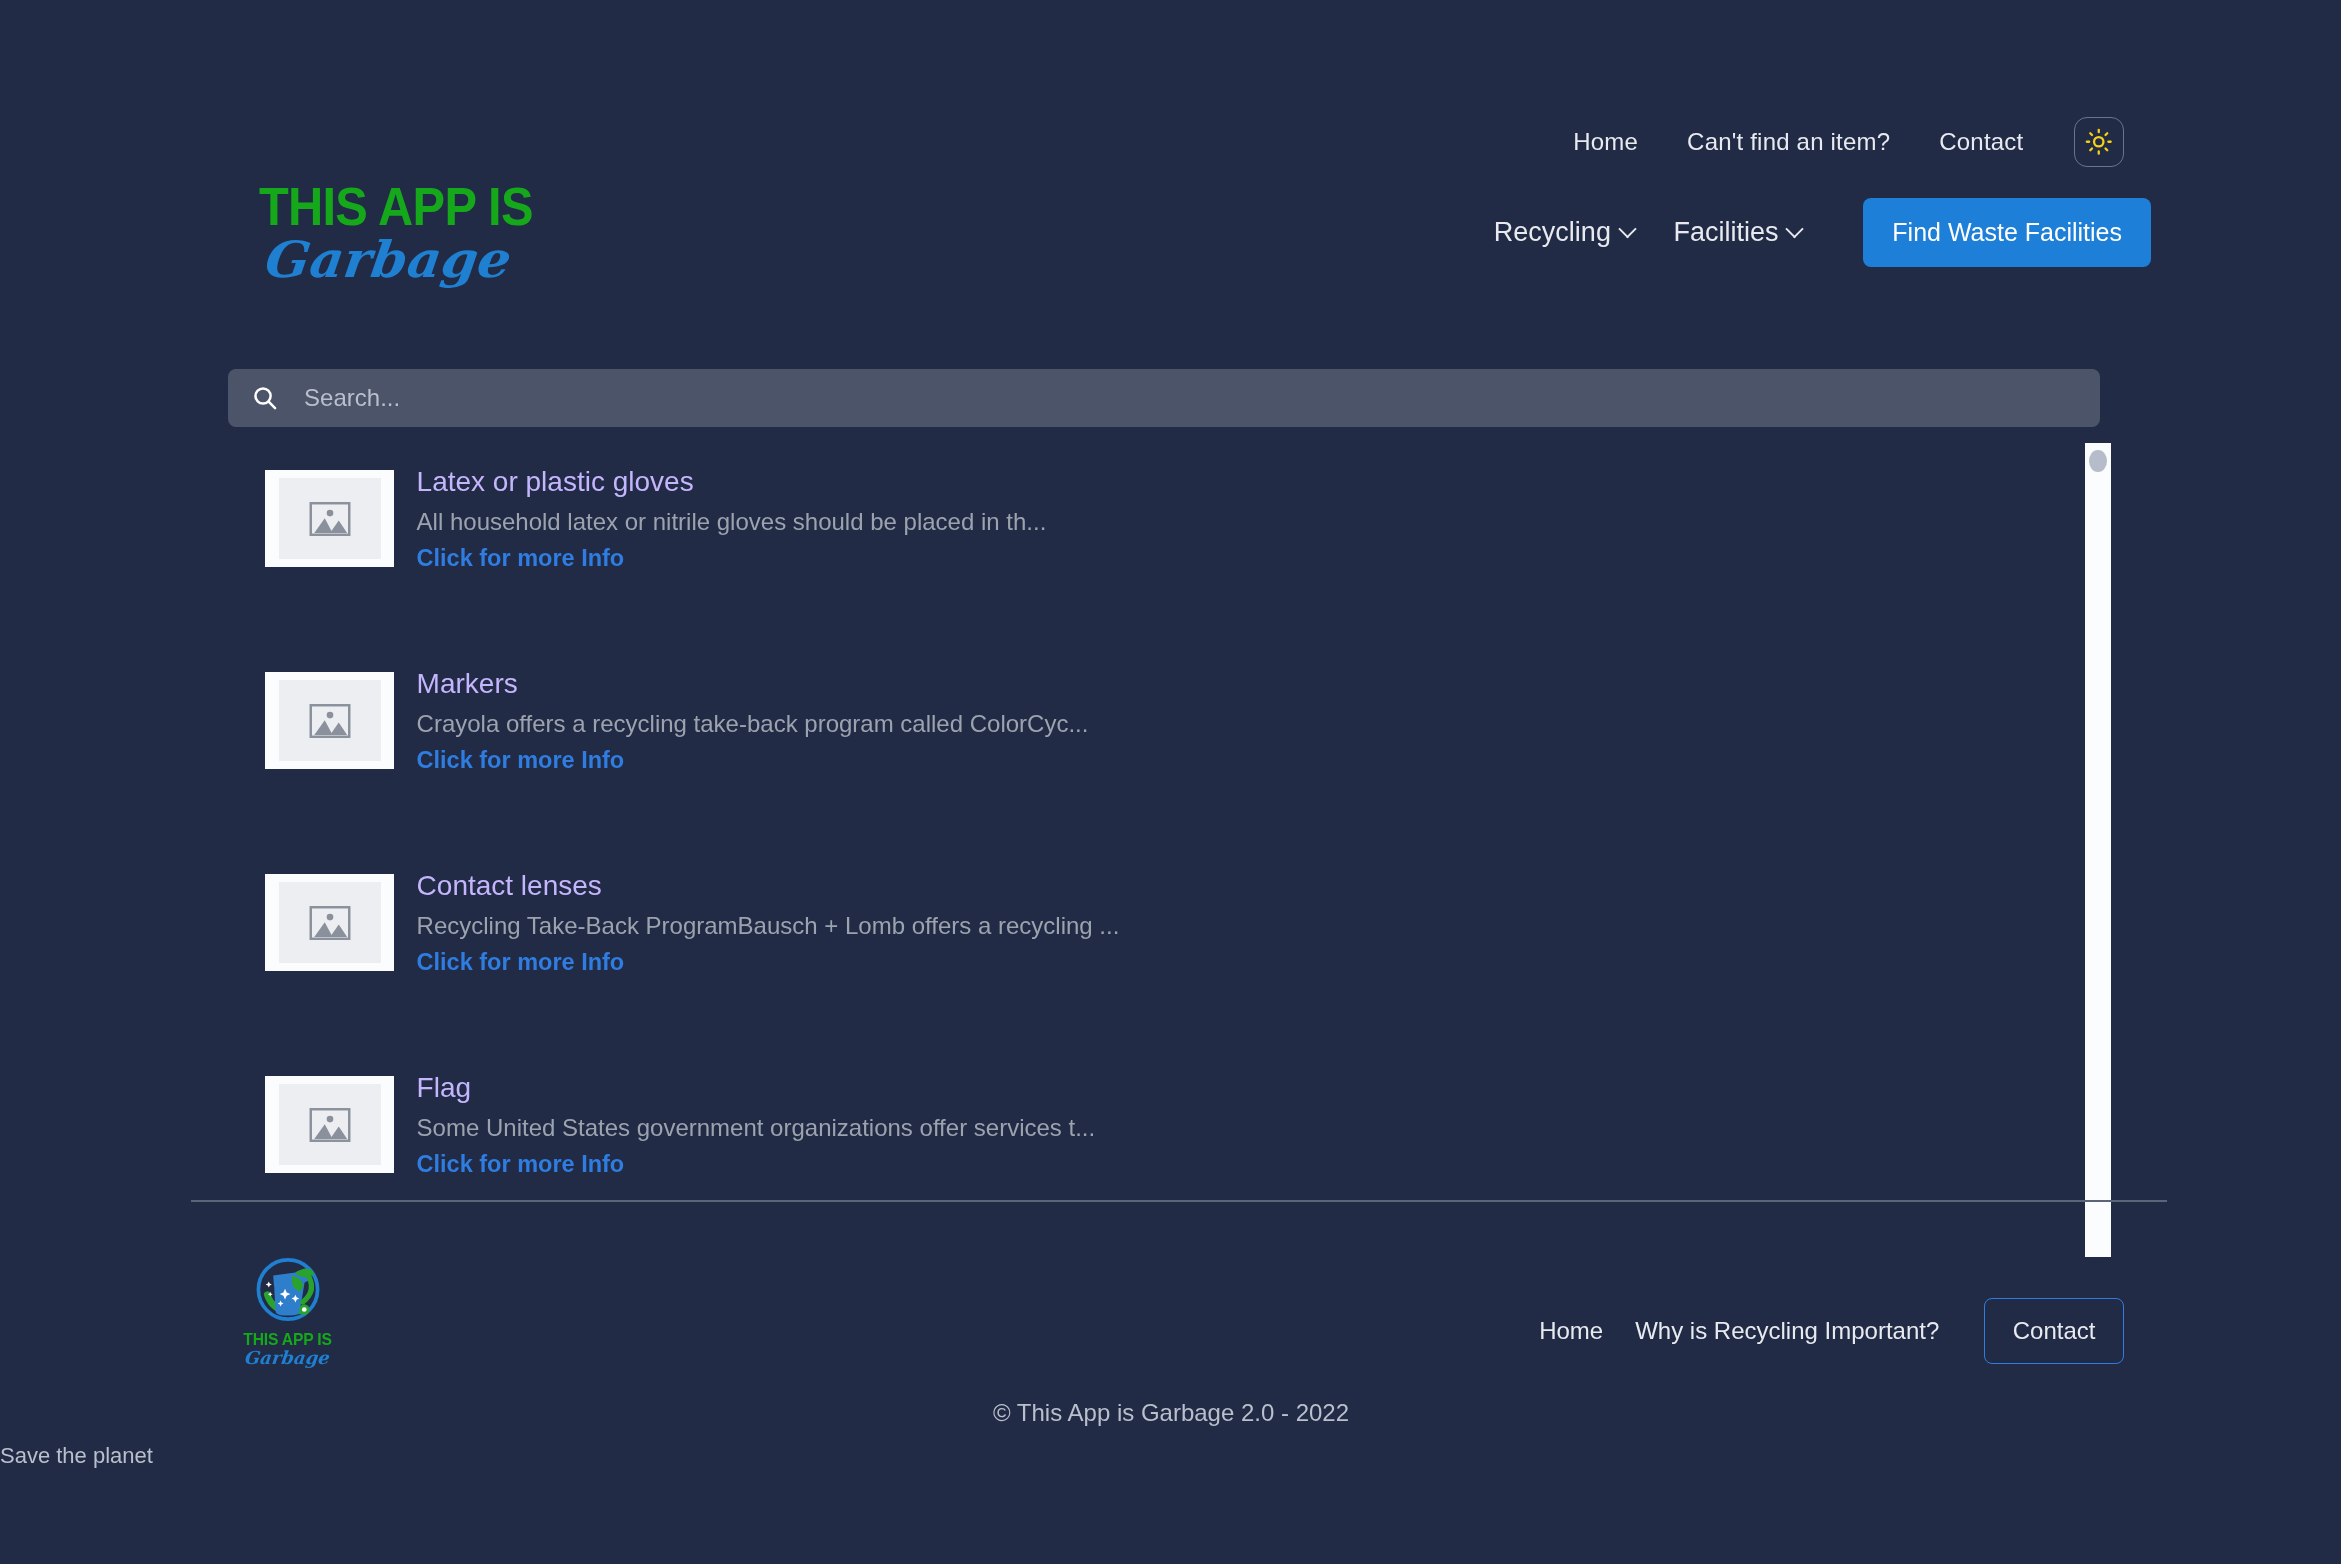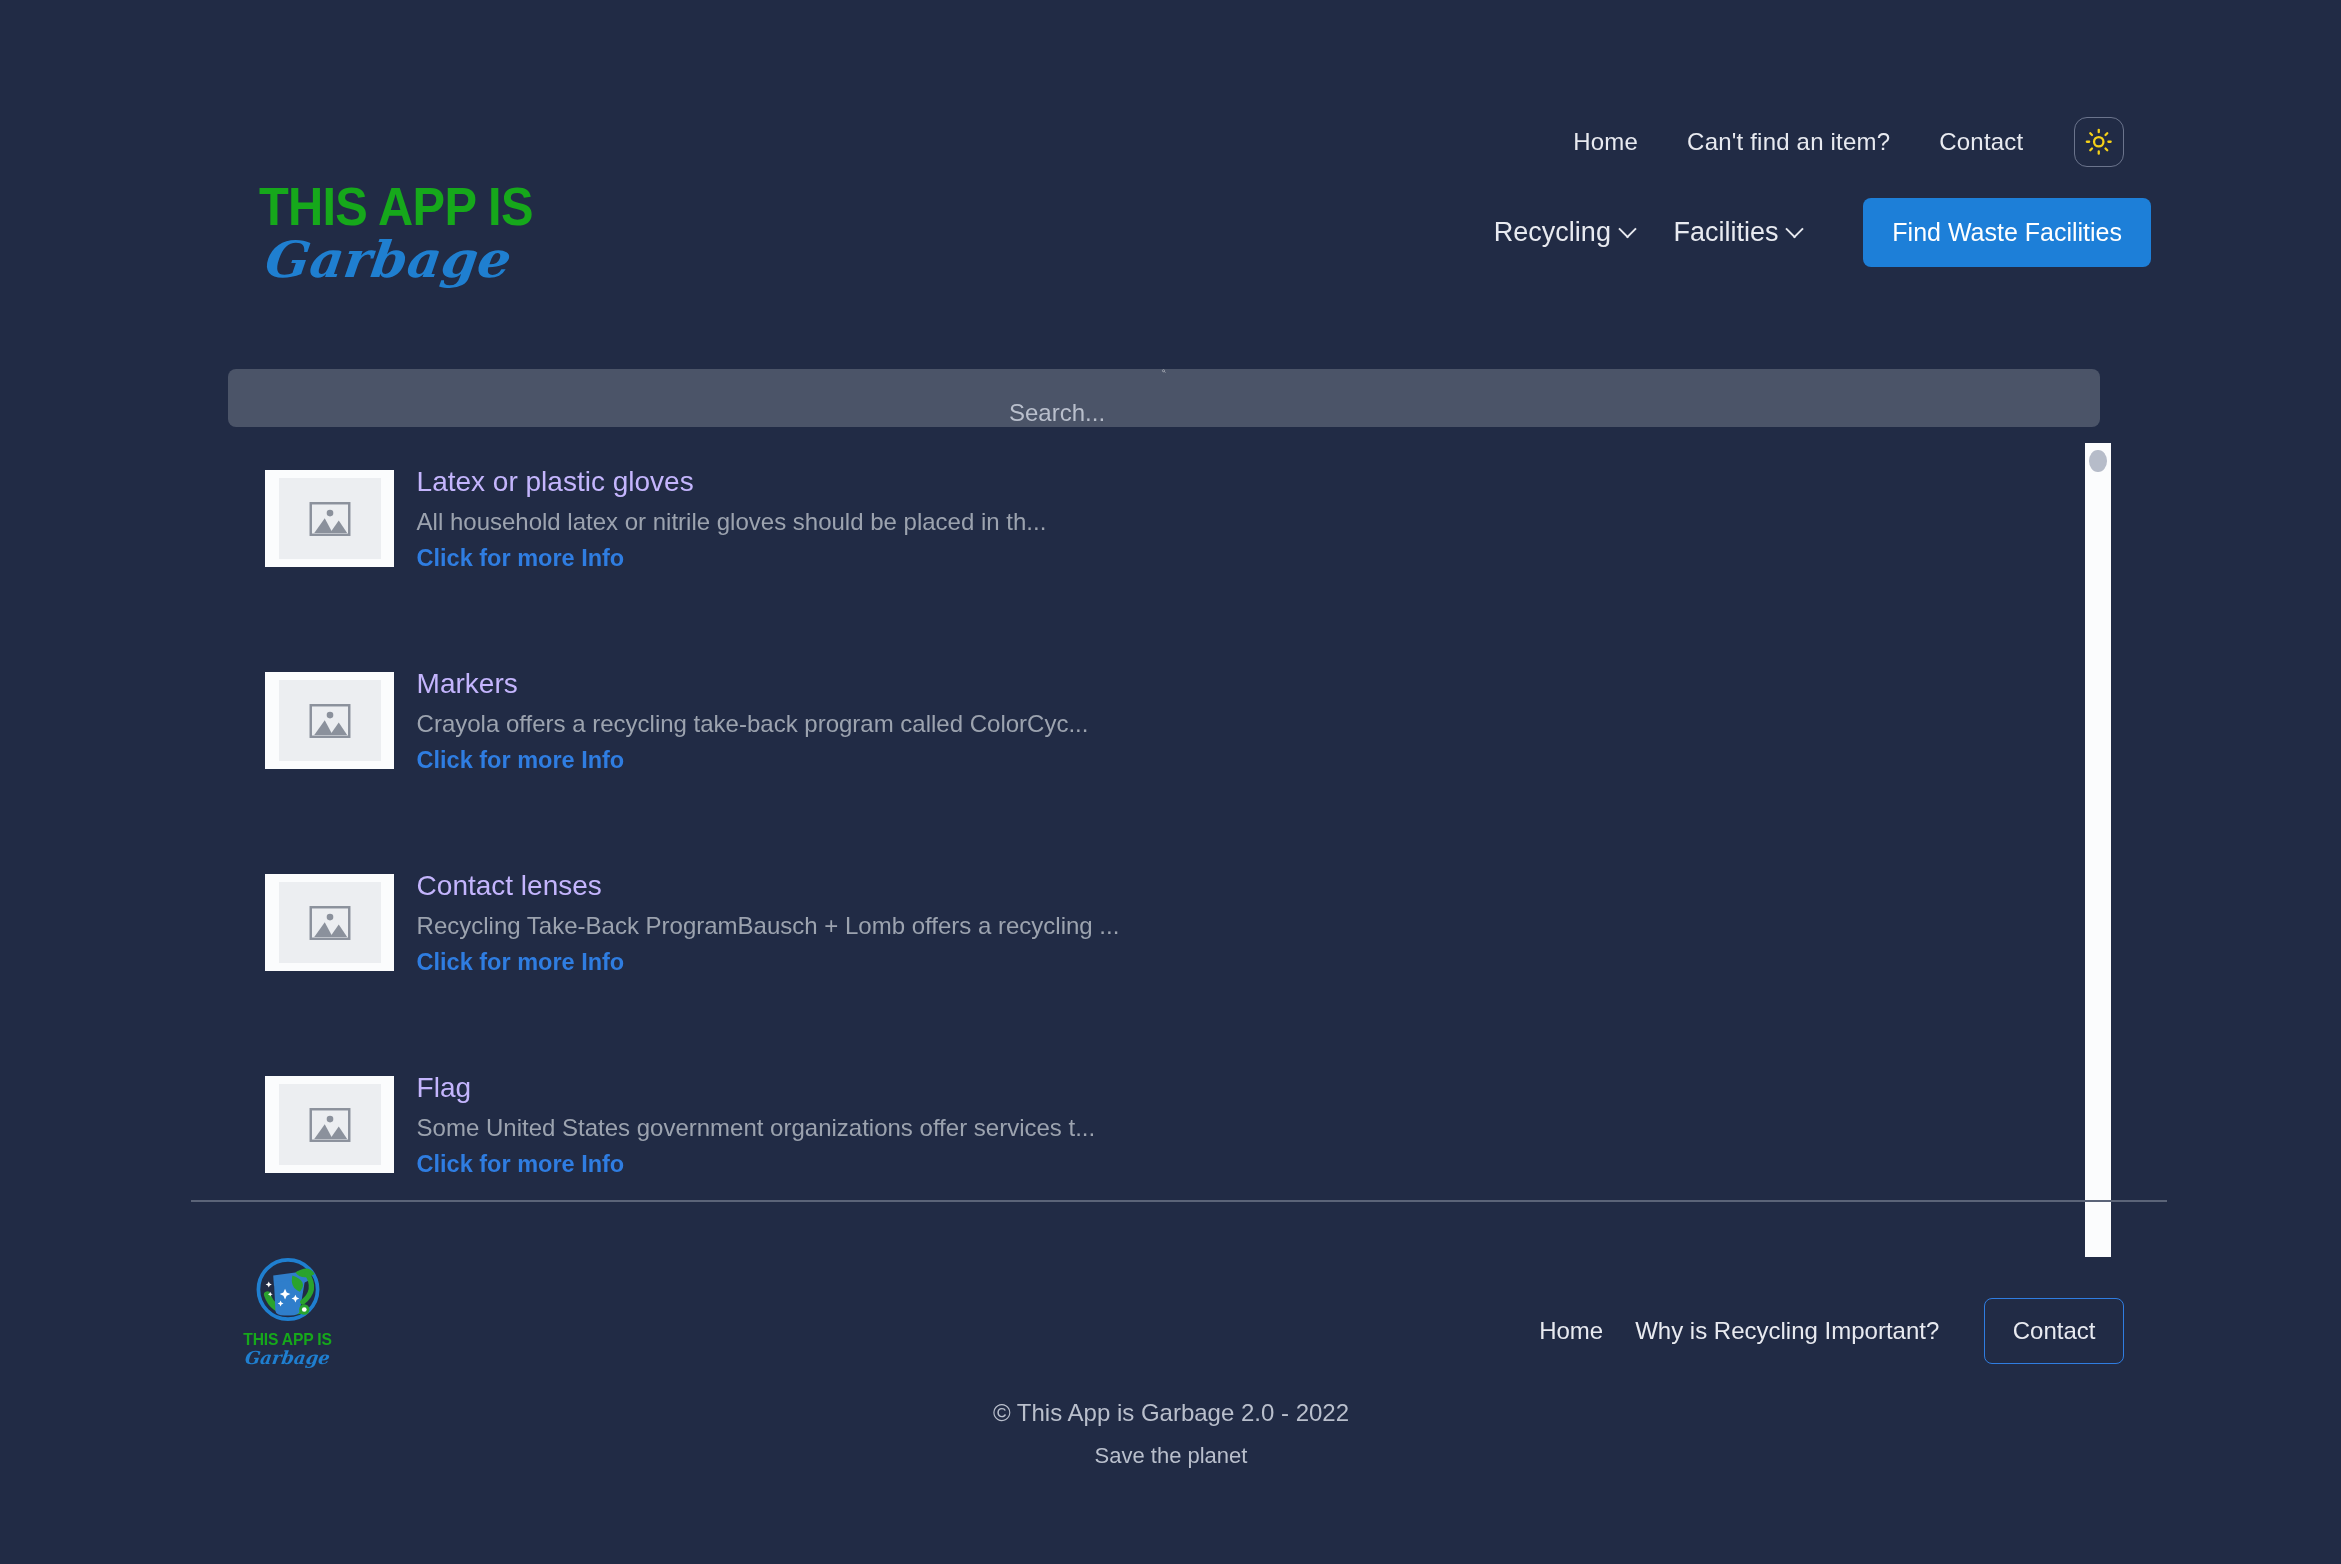--- a/index.html
+++ b/index.html
@@ -129,21 +129,20 @@
     top: 369px;
     left: 228px;
     width: 1872px;
     height: 58px;
     background: #4b5468;
     border-radius: 8px;
     display: flex;
     align-items: center;
     padding: 0 22.6px;
     gap: 26px;
-    flex-direction: column;
   }
   .search-input {
     flex: 1;
     background: transparent;
     border: none;
     outline: none;
     color: #ffffff;
     font-size: 24px;
     font-family: "Liberation Sans", sans-serif;
   }
@@ -298,21 +297,20 @@
     width: 2342px;
     text-align: center;
     color: #b9bfcc;
     font-size: 24px;
   }
   .tagline {
     position: absolute;
     top: 1443px;
     left: 0;
     width: 2342px;
-    text-align: center;
     color: #b9bfcc;
     font-size: 22px;
   }
 </style>
 </head>
 <body>
 
 <div class="page">
 
   <div class="topbar">

